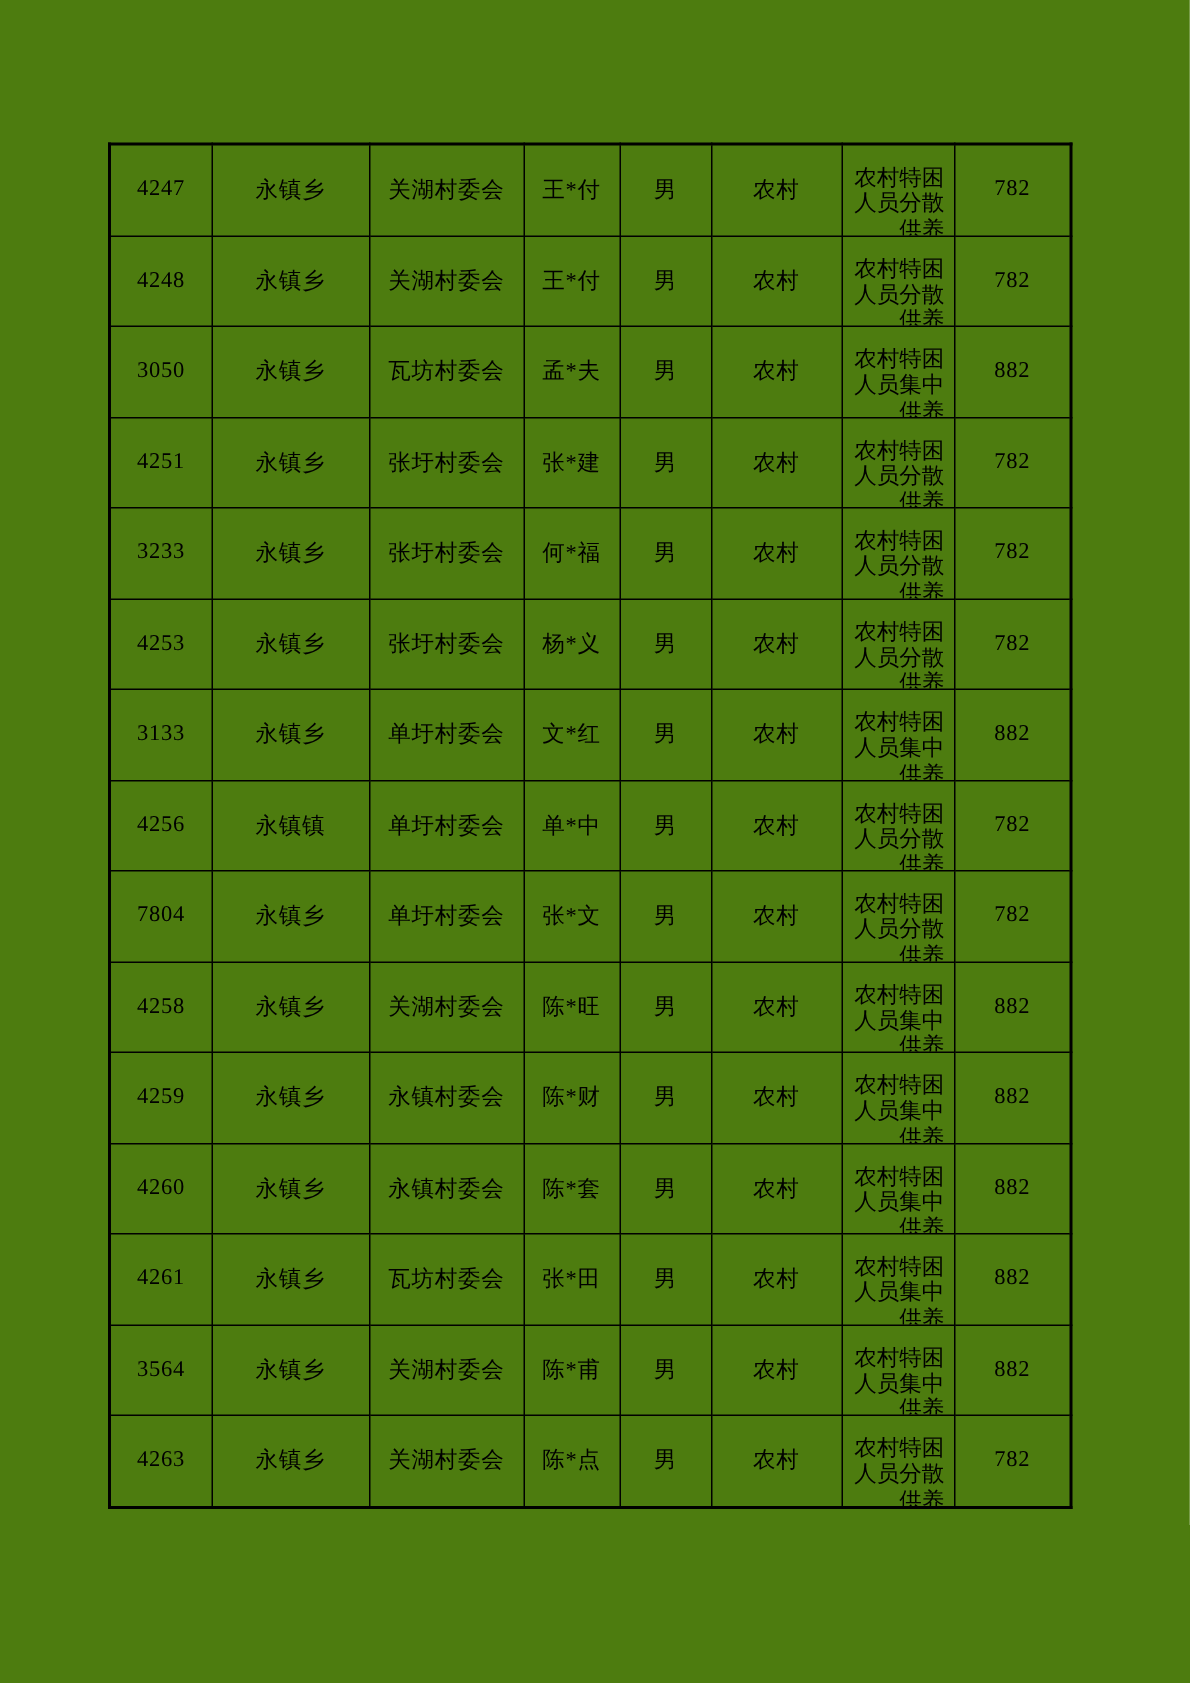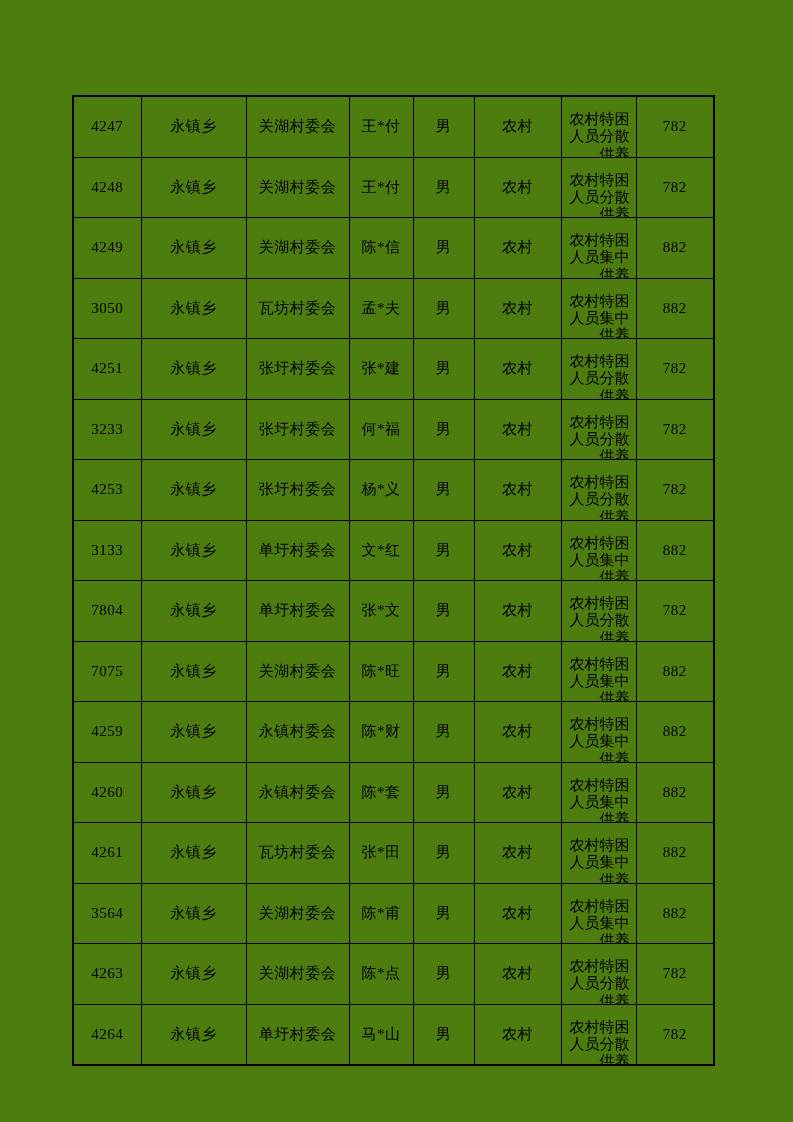--- a/index.html
+++ b/index.html
@@ -79,32 +79,20 @@
           <td>关湖村委会</td>
           <td>王*付</td>
           <td>男</td>
           <td>农村</td>
           <td class="cat-cell">
             <div class="catwrap">农村特困人员分散供养</div>
           </td>
           <td>782</td>
         </tr>
         <tr>
-          <td>4249</td>
-          <td>永镇乡</td>
-          <td>关湖村委会</td>
-          <td>陈*信</td>
-          <td>男</td>
-          <td>农村</td>
-          <td class="cat-cell">
-            <div class="catwrap">农村特困人员集中供养</div>
-          </td>
-          <td>882</td>
-        </tr>
-        <tr>
           <td>3050</td>
           <td>永镇乡</td>
           <td>瓦坊村委会</td>
           <td>孟*夫</td>
           <td>男</td>
           <td>农村</td>
           <td class="cat-cell">
             <div class="catwrap">农村特困人员集中供养</div>
           </td>
           <td>882</td>
@@ -151,33 +139,45 @@
           <td>单圩村委会</td>
           <td>文*红</td>
           <td>男</td>
           <td>农村</td>
           <td class="cat-cell">
             <div class="catwrap">农村特困人员集中供养</div>
           </td>
           <td>882</td>
         </tr>
         <tr>
+          <td>4256</td>
+          <td>永镇镇</td>
+          <td>单圩村委会</td>
+          <td>单*中</td>
+          <td>男</td>
+          <td>农村</td>
+          <td class="cat-cell">
+            <div class="catwrap">农村特困人员分散供养</div>
+          </td>
+          <td>782</td>
+        </tr>
+        <tr>
           <td>7804</td>
           <td>永镇乡</td>
           <td>单圩村委会</td>
           <td>张*文</td>
           <td>男</td>
           <td>农村</td>
           <td class="cat-cell">
             <div class="catwrap">农村特困人员分散供养</div>
           </td>
           <td>782</td>
         </tr>
         <tr>
-          <td>7075</td>
+          <td>4258</td>
           <td>永镇乡</td>
           <td>关湖村委会</td>
           <td>陈*旺</td>
           <td>男</td>
           <td>农村</td>
           <td class="cat-cell">
             <div class="catwrap">农村特困人员集中供养</div>
           </td>
           <td>882</td>
         </tr>
@@ -227,32 +227,20 @@
           <td class="cat-cell">
             <div class="catwrap">农村特困人员集中供养</div>
           </td>
           <td>882</td>
         </tr>
         <tr>
           <td>4263</td>
           <td>永镇乡</td>
           <td>关湖村委会</td>
           <td>陈*点</td>
-          <td>男</td>
-          <td>农村</td>
-          <td class="cat-cell">
-            <div class="catwrap">农村特困人员分散供养</div>
-          </td>
-          <td>782</td>
-        </tr>
-        <tr>
-          <td>4264</td>
-          <td>永镇乡</td>
-          <td>单圩村委会</td>
-          <td>马*山</td>
           <td>男</td>
           <td>农村</td>
           <td class="cat-cell">
             <div class="catwrap">农村特困人员分散供养</div>
           </td>
           <td>782</td>
         </tr>
       </tbody>
   </table>
 </div>

